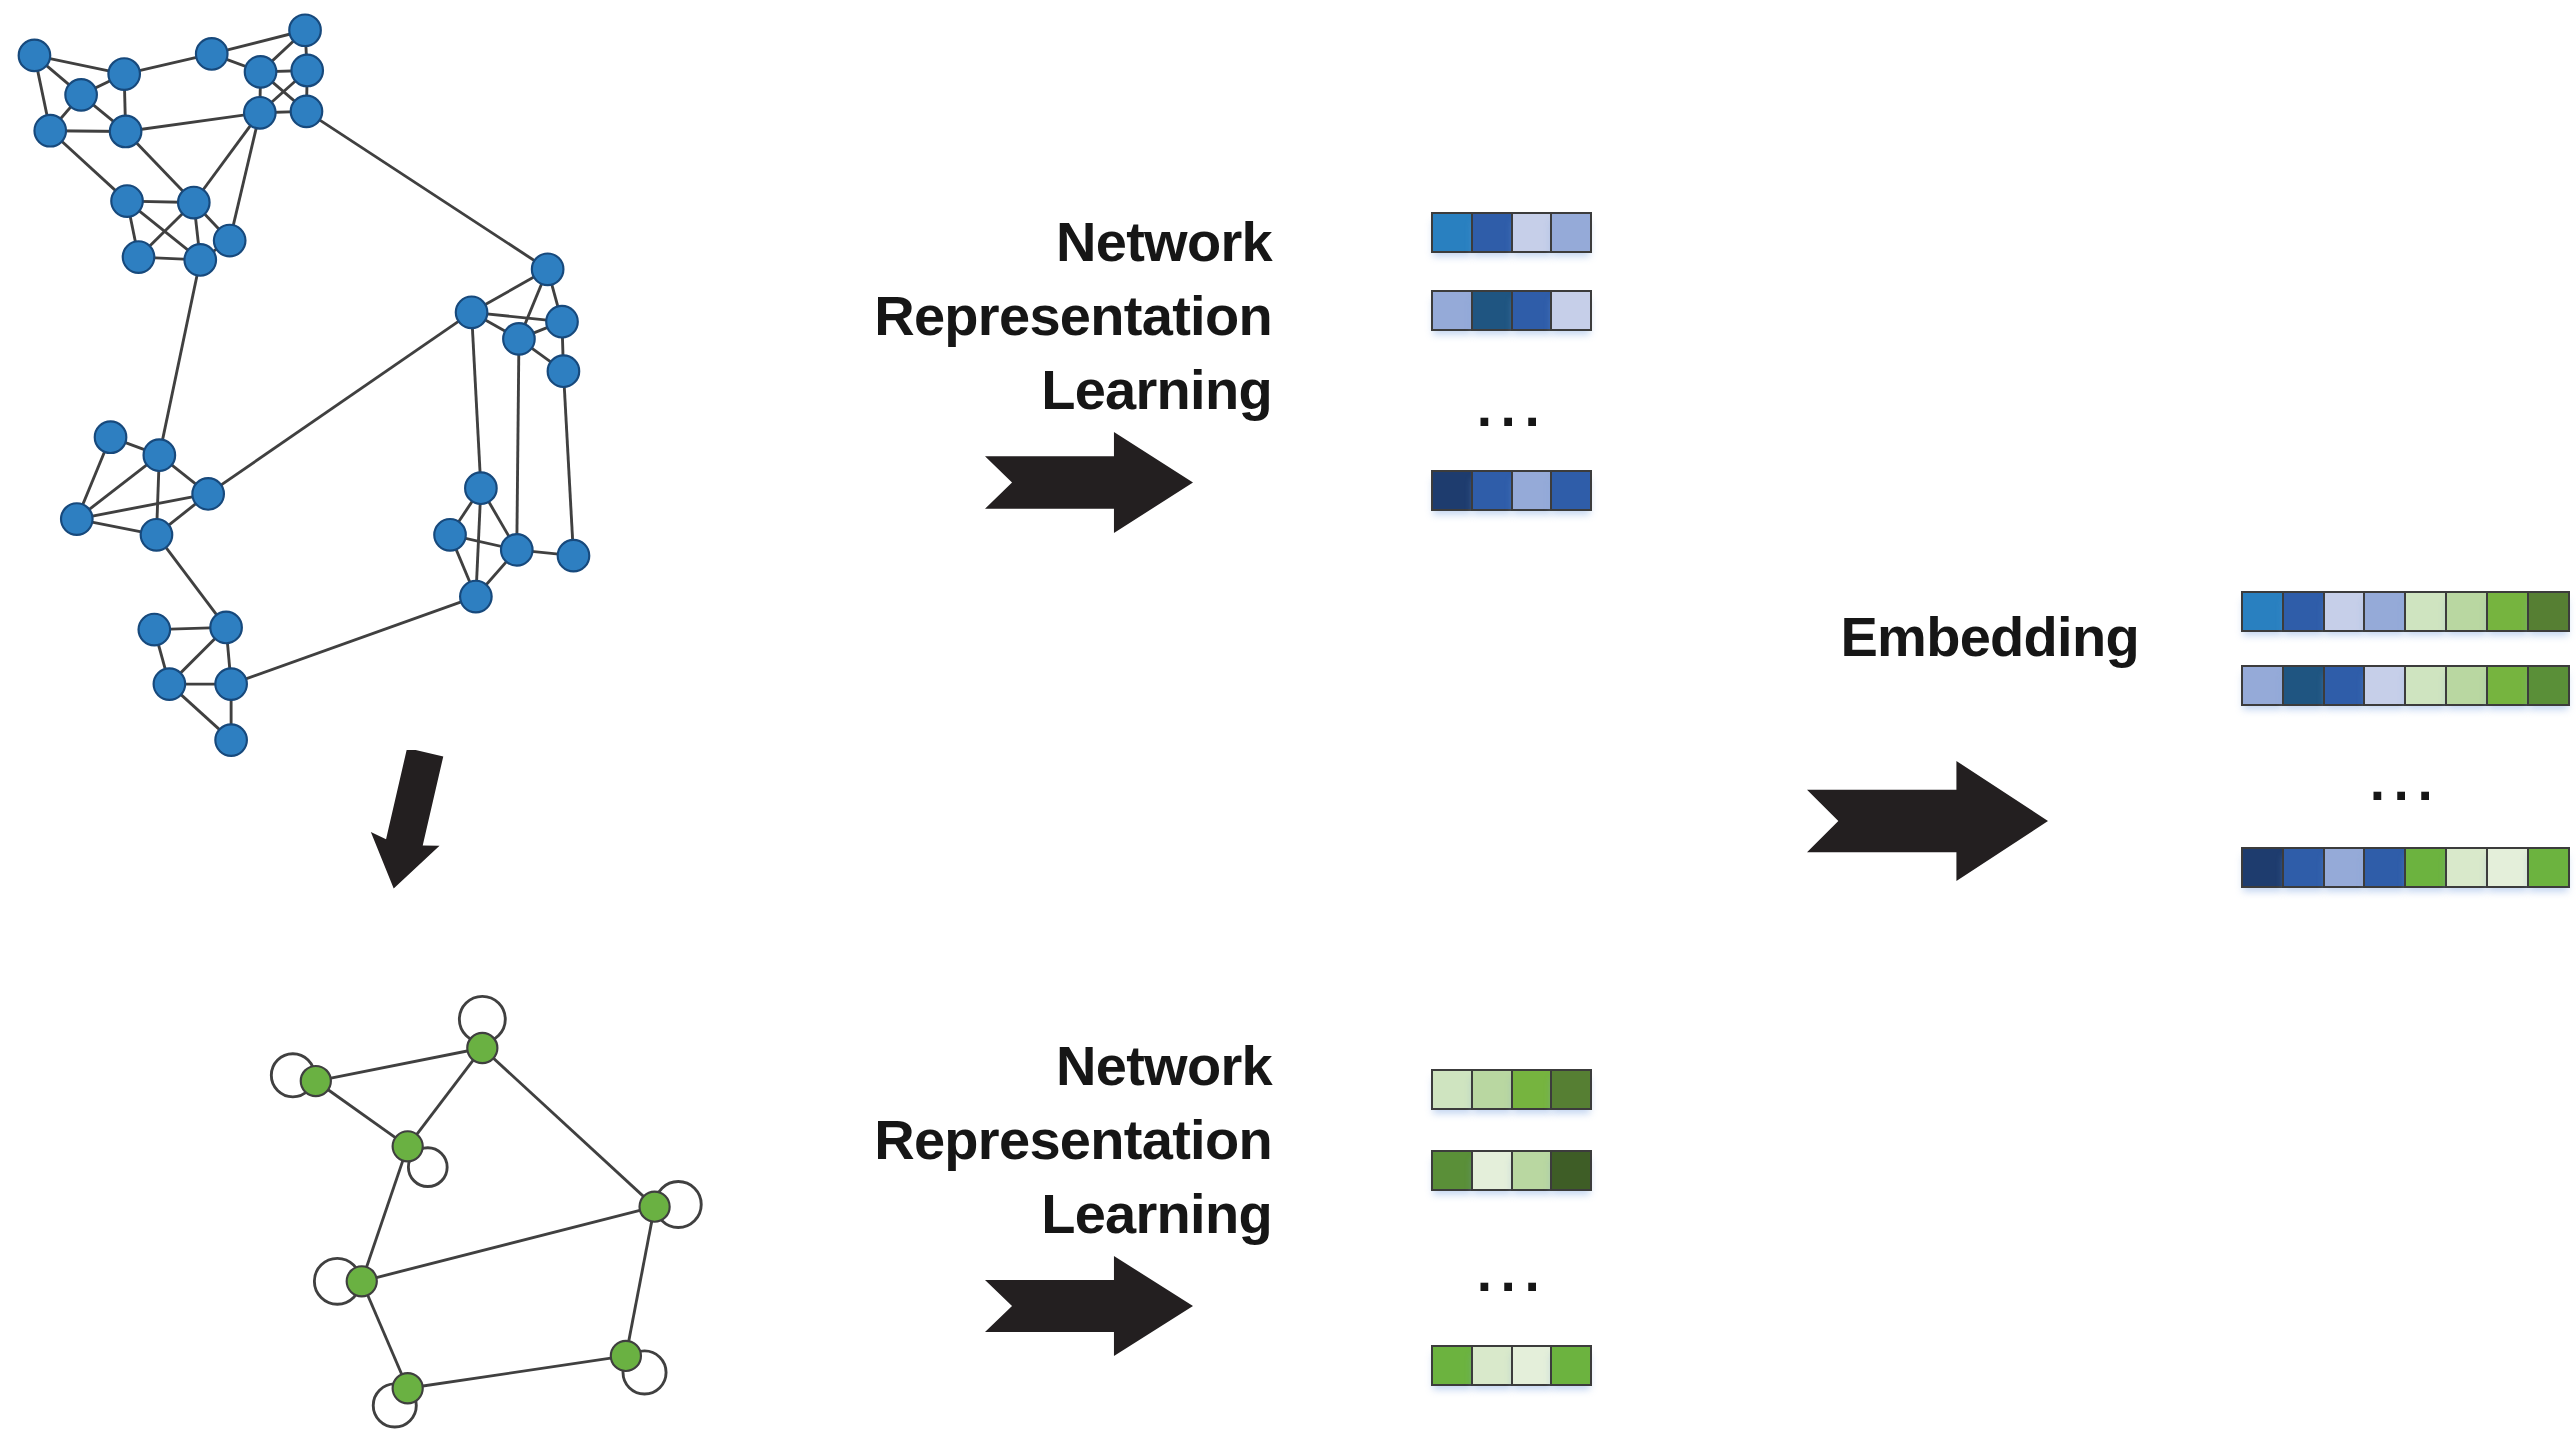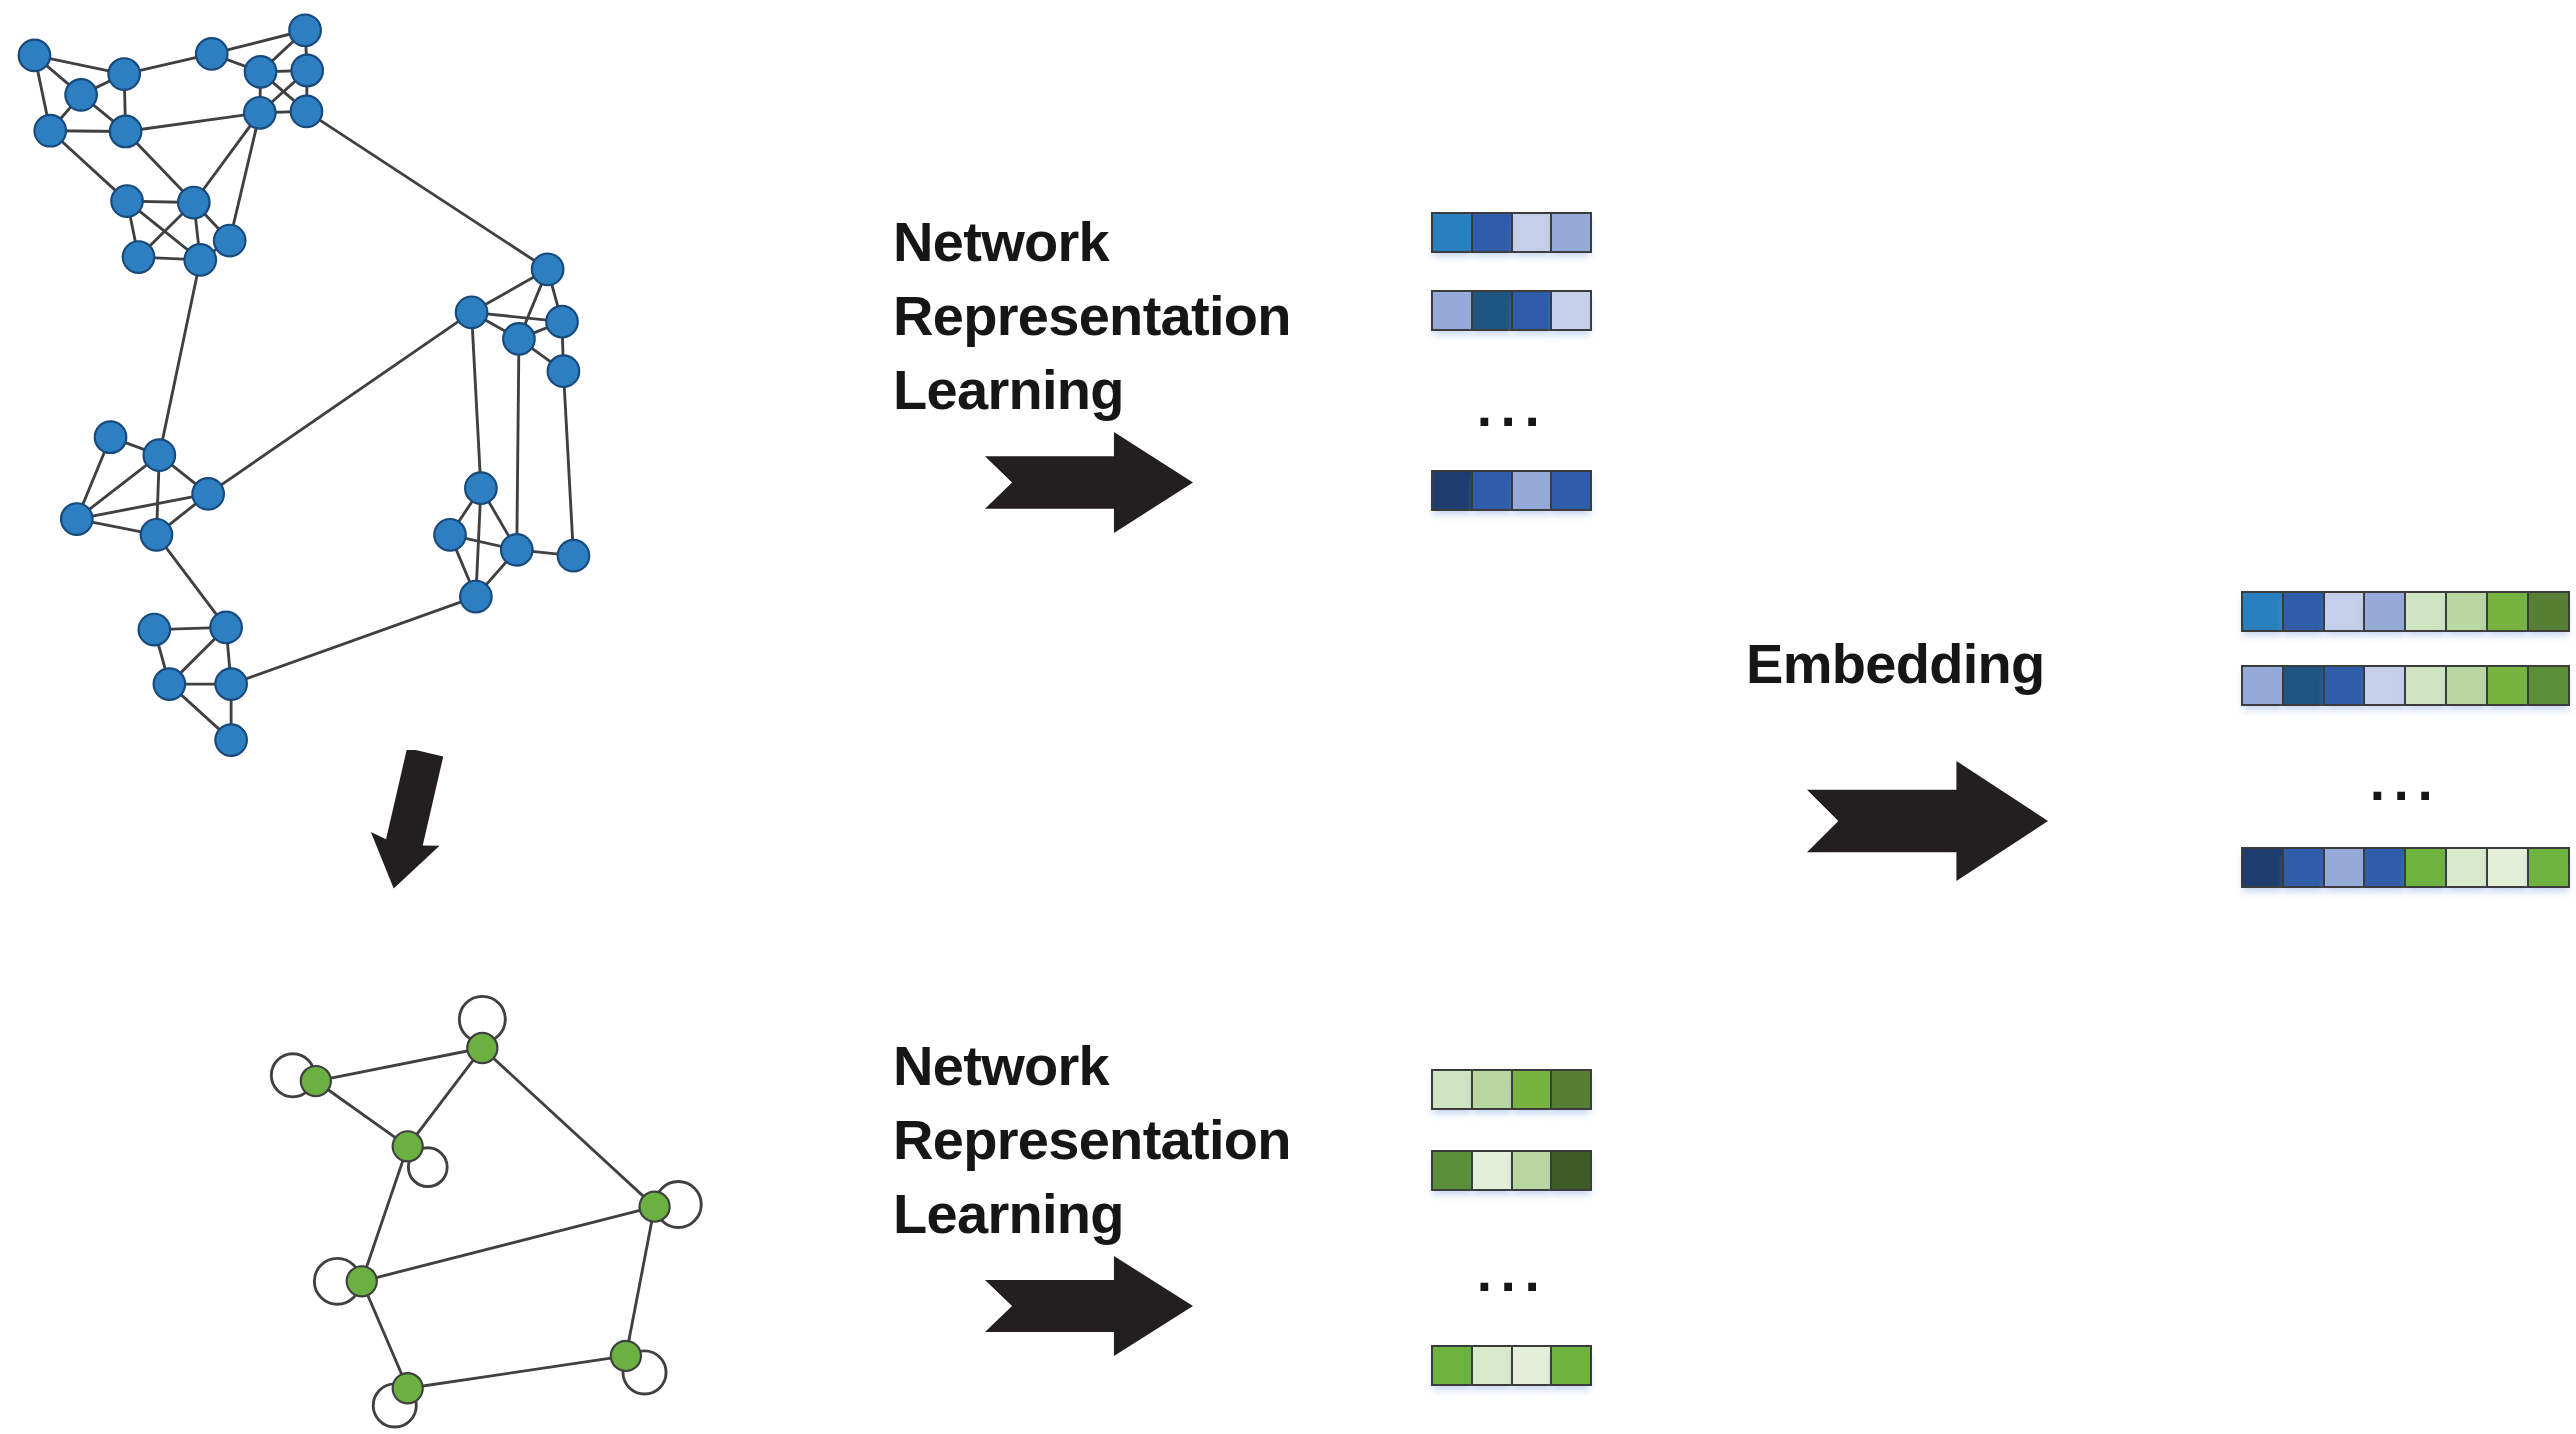--- a/index.html
+++ b/index.html
@@ -4,27 +4,27 @@
 <style>
   html,body{margin:0;padding:0;background:#ffffff;}
   .canvas{
     position:relative;width:2576px;height:1435px;background:#ffffff;
     font-family:"Liberation Sans",sans-serif;overflow:hidden;
   }
   #graphs-layer-svg{position:absolute;left:0;top:0;}
 
   
   .txtblock{
-    position:absolute;text-align:left;color:#161616;
+    position:absolute;text-align:right;color:#161616;
     font-family:"Liberation Sans",sans-serif;font-weight:700;
-    font-size:56px;line-height:74px;letter-spacing:-0.7px;margin-left:23px;
+    font-size:56px;line-height:74px;letter-spacing:-0.7px;
   }
   .nrl-top{left:870px;top:205px;width:402px;}
   .nrl-bottom{left:870px;top:1029px;width:402px;}
-  .concat-label{left:1723px;top:627px;width:416px;}
+  .concat-label{left:1723px;top:600px;width:416px;}
 
   
   .rarrow{position:absolute;}
   .rarrow-top{left:985px;top:432px;width:208px;height:101px;}
   .rarrow-bottom{left:985px;top:1256px;width:208px;height:100px;}
   .rarrow-concat{left:1807px;top:761px;width:241px;height:120px;}
   .darrow{position:absolute;left:362px;top:750px;width:100px;height:154px;}
 
   
   .vec{position:absolute;display:flex;}

